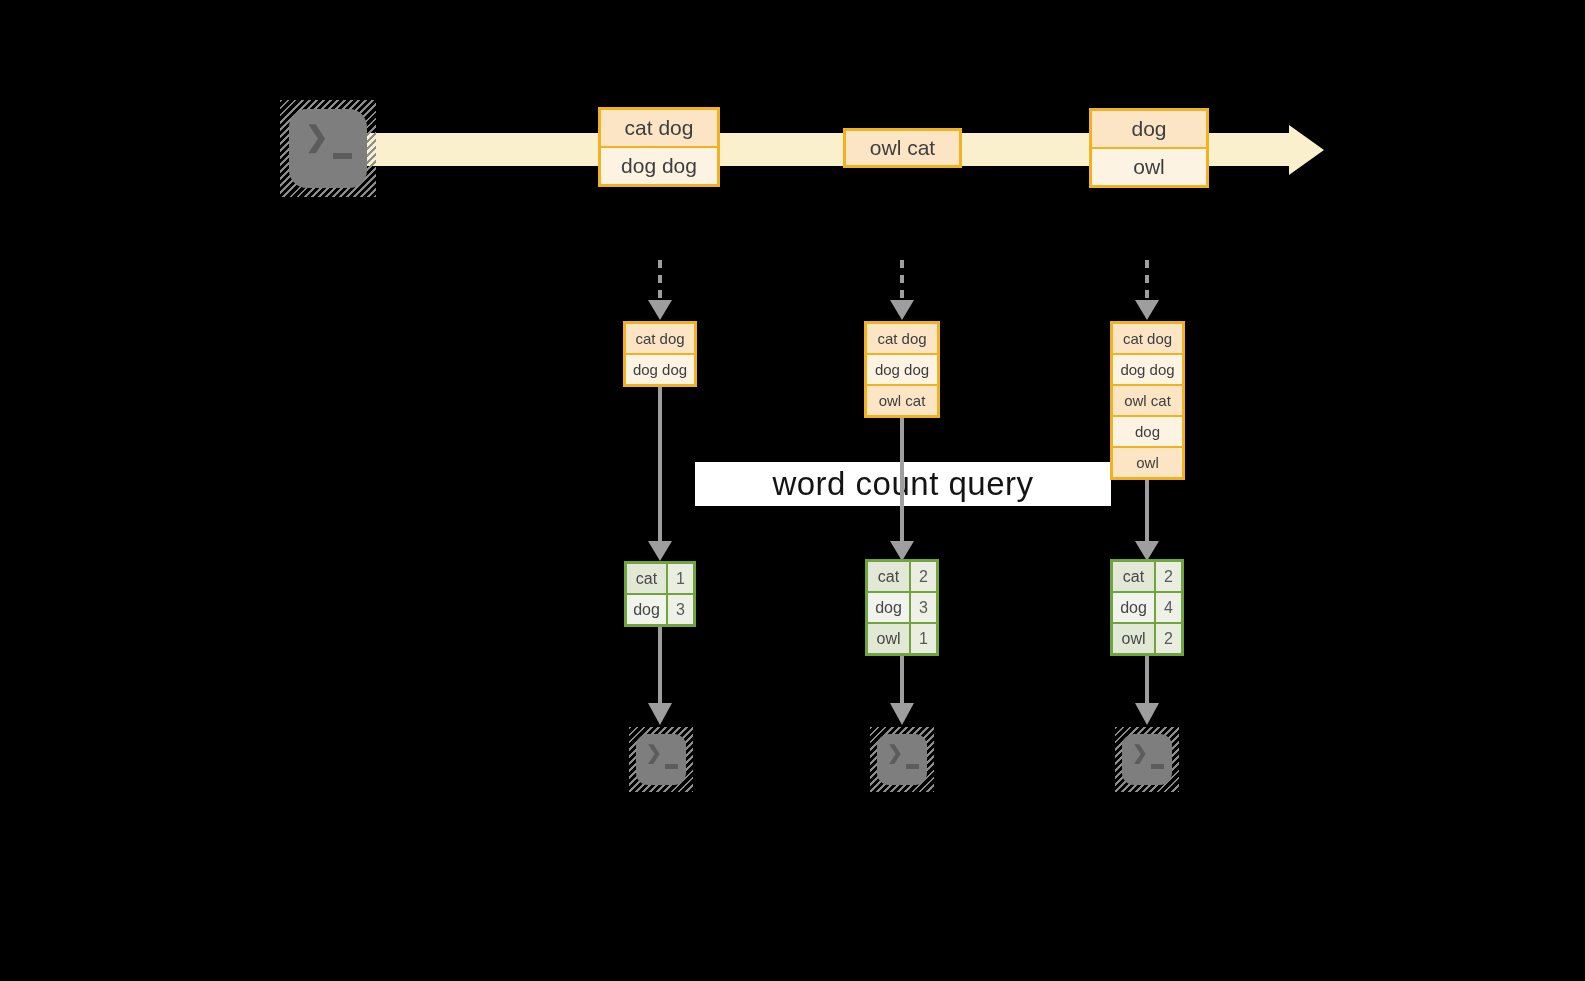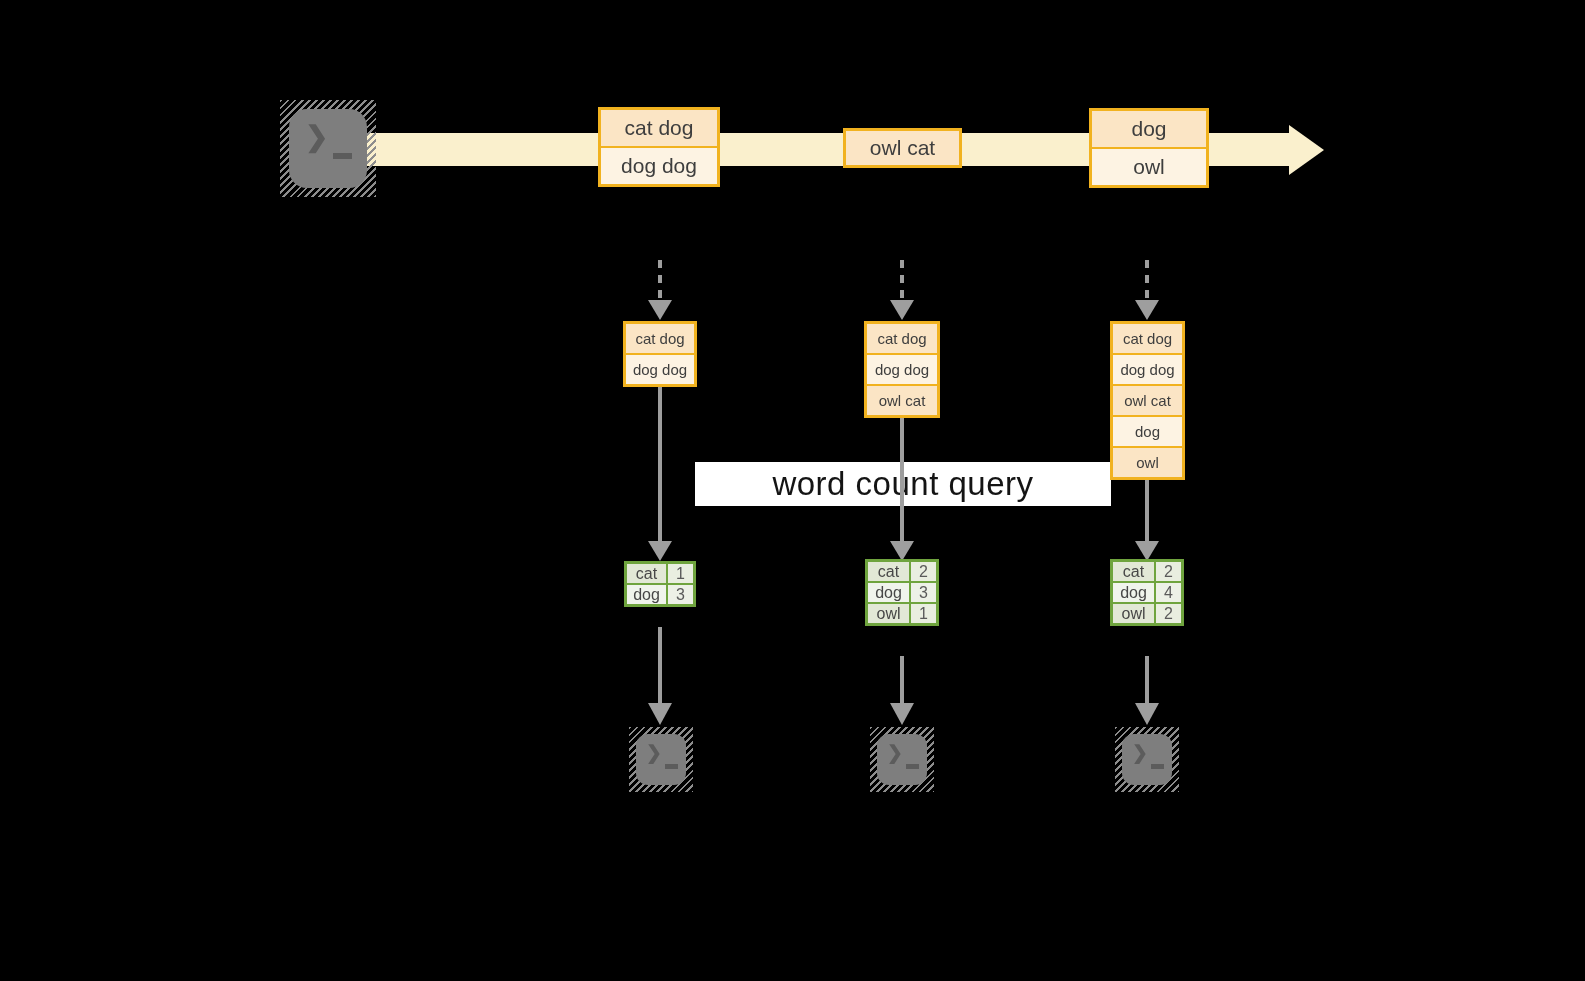--- a/index.html
+++ b/index.html
@@ -15,21 +15,21 @@
   .obox{position:absolute;display:flex;flex-direction:column;gap:2px;background:#f1b21f;
     border:3px solid #f1b21f;box-sizing:border-box;z-index:3;}
   .obox .row{display:flex;align-items:center;justify-content:center;color:#3e3e3e;}
   .row.dark{background:#fbe5c5;}
   .row.light{background:#fdf3e3;}
   .obox.big .row{height:36px;font-size:21px;}
   .obox.small .row{height:29px;font-size:15px;}
   
   .gtable{position:absolute;display:grid;grid-template-columns:1fr 25px;gap:2px;background:#6fa43e;
     border:3px solid #6fa43e;box-sizing:border-box;z-index:3;}
-  .gcell{height:19px;display:flex;align-items:center;justify-content:center;font-size:16px;color:#474747;}
+  .gcell{height:29px;display:flex;align-items:center;justify-content:center;font-size:16px;color:#474747;}
   .gcell.num{color:#5a5a5a;}
   .gw-d{background:#e2e8d6;}  .gn-d{background:#e9eee0;}
   .gw-l{background:#f0f4ec;}  .gn-l{background:#edf1e7;}
   
   .vshaft{position:absolute;width:4px;background:#9e9e9e;z-index:2;}
   .vdash{position:absolute;width:4px;z-index:2;
     background:repeating-linear-gradient(to bottom,#9e9e9e 0 8px,transparent 8px 15px);}
   .ahead{position:absolute;width:24px;height:20px;background:#9e9e9e;
     clip-path:polygon(0 0,100% 0,50% 100%);z-index:2;}
   

